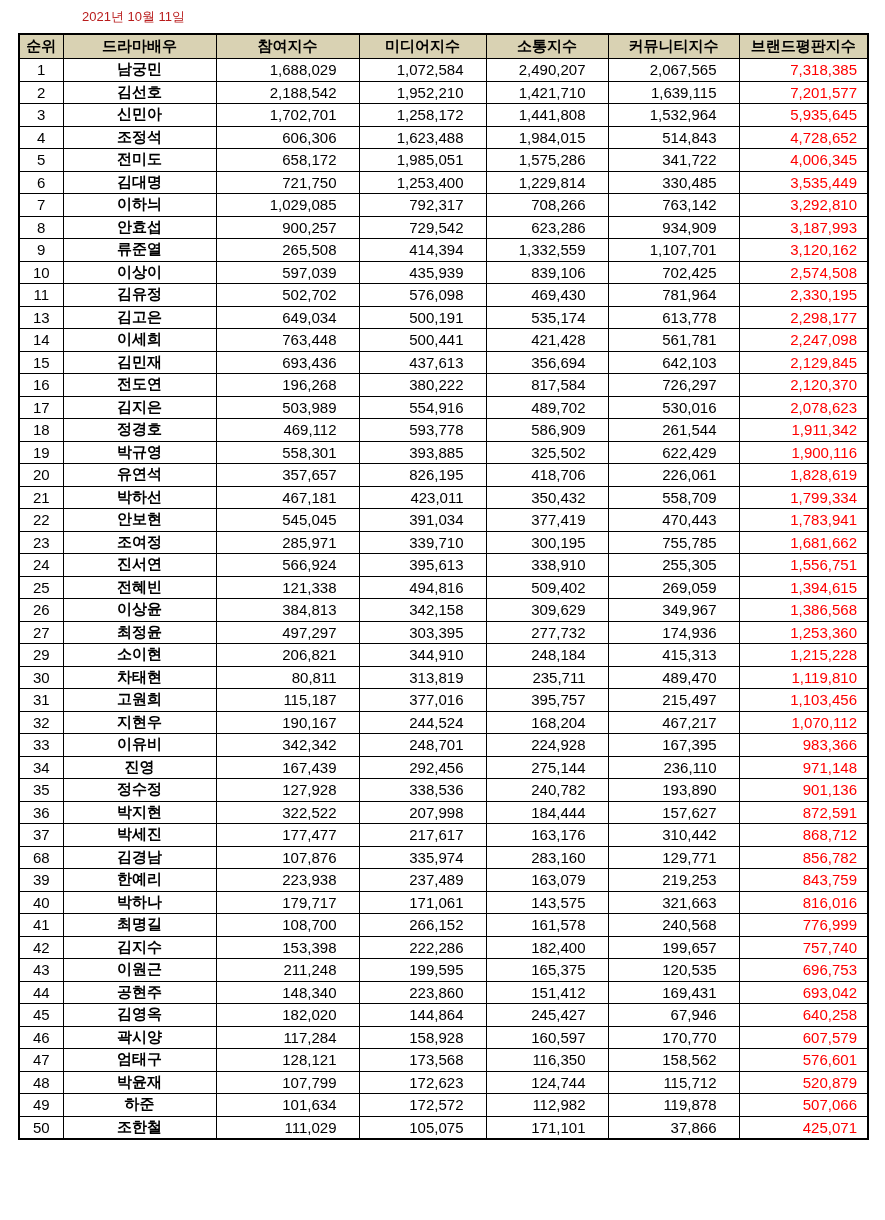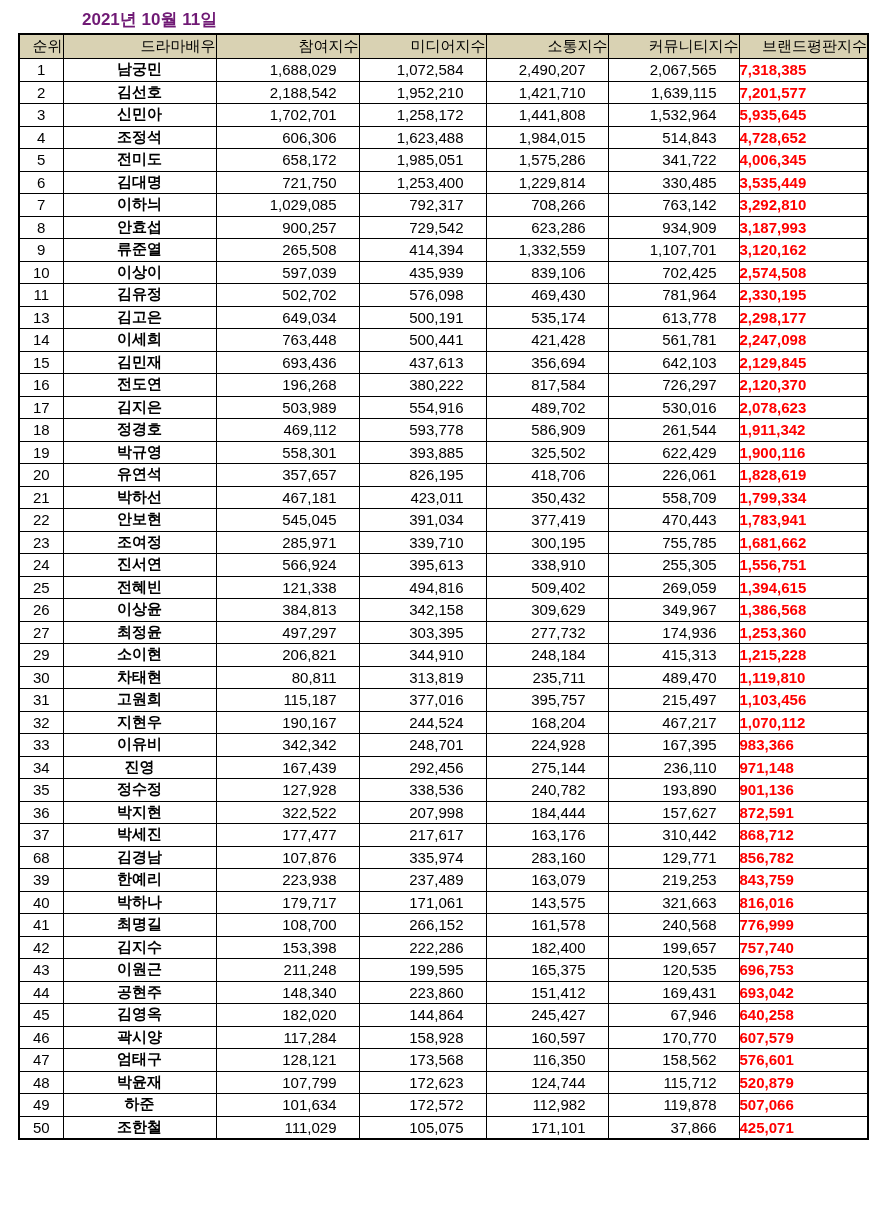--- a/index.html
+++ b/index.html
@@ -14,57 +14,57 @@
   .page {
     position: relative;
     width: 885px;
     height: 1220px;
     overflow: hidden;
   }
   .date-label {
     position: absolute;
     top: 8px;
     left: 82px;
-    font-size: 17px;
-    font-weight: 700;
+    font-size: 13px;
+    font-weight: 400;
     letter-spacing: 0px;
-    color: #701a75;
+    color: #b91c1c;
   }
   table.ranking-table {
     position: absolute;
     top: 33px;
     left: 18px;
     width: 849px;
     border-collapse: collapse;
     table-layout: fixed;
     border: 2px solid var(--border-color, #000);
   }
   th, td {
     border: 1px solid var(--border-color, #000);
     overflow: hidden;
     white-space: nowrap;
     padding: 0;
   }
   thead th {
     background: var(--header-bg, #d9d2b3);
-    font-weight: normal;
+    font-weight: bold;
     font-size: 15px;
     height: 23px;
-    text-align: right;
+    text-align: center;
     vertical-align: middle;
   }
   tbody td {
     height: 21.5px;
     font-size: 15px;
     vertical-align: middle;
   }
   .col-rank   { text-align: center; font-weight: normal; }
   .col-name   { text-align: center; font-weight: bold; font-family: Liberation Serif, serif; }
   .col-num    { text-align: right; padding-right: 22px; font-weight: normal; }
-  .col-brand  { padding-right: 0; font-weight: bold;
+  .col-brand  { text-align: right; padding-right: 10px; font-weight: normal;
                 color: var(--brand-color, #ff0000); }
   
   col.c-rank  { width: 44px; }
   col.c-name  { width: 153px; }
   col.c-part  { width: 143px; }
   col.c-media { width: 127px; }
   col.c-comm  { width: 122px; }
   col.c-cmty  { width: 131px; }
   col.c-brand { width: 129px; }
 </style>

